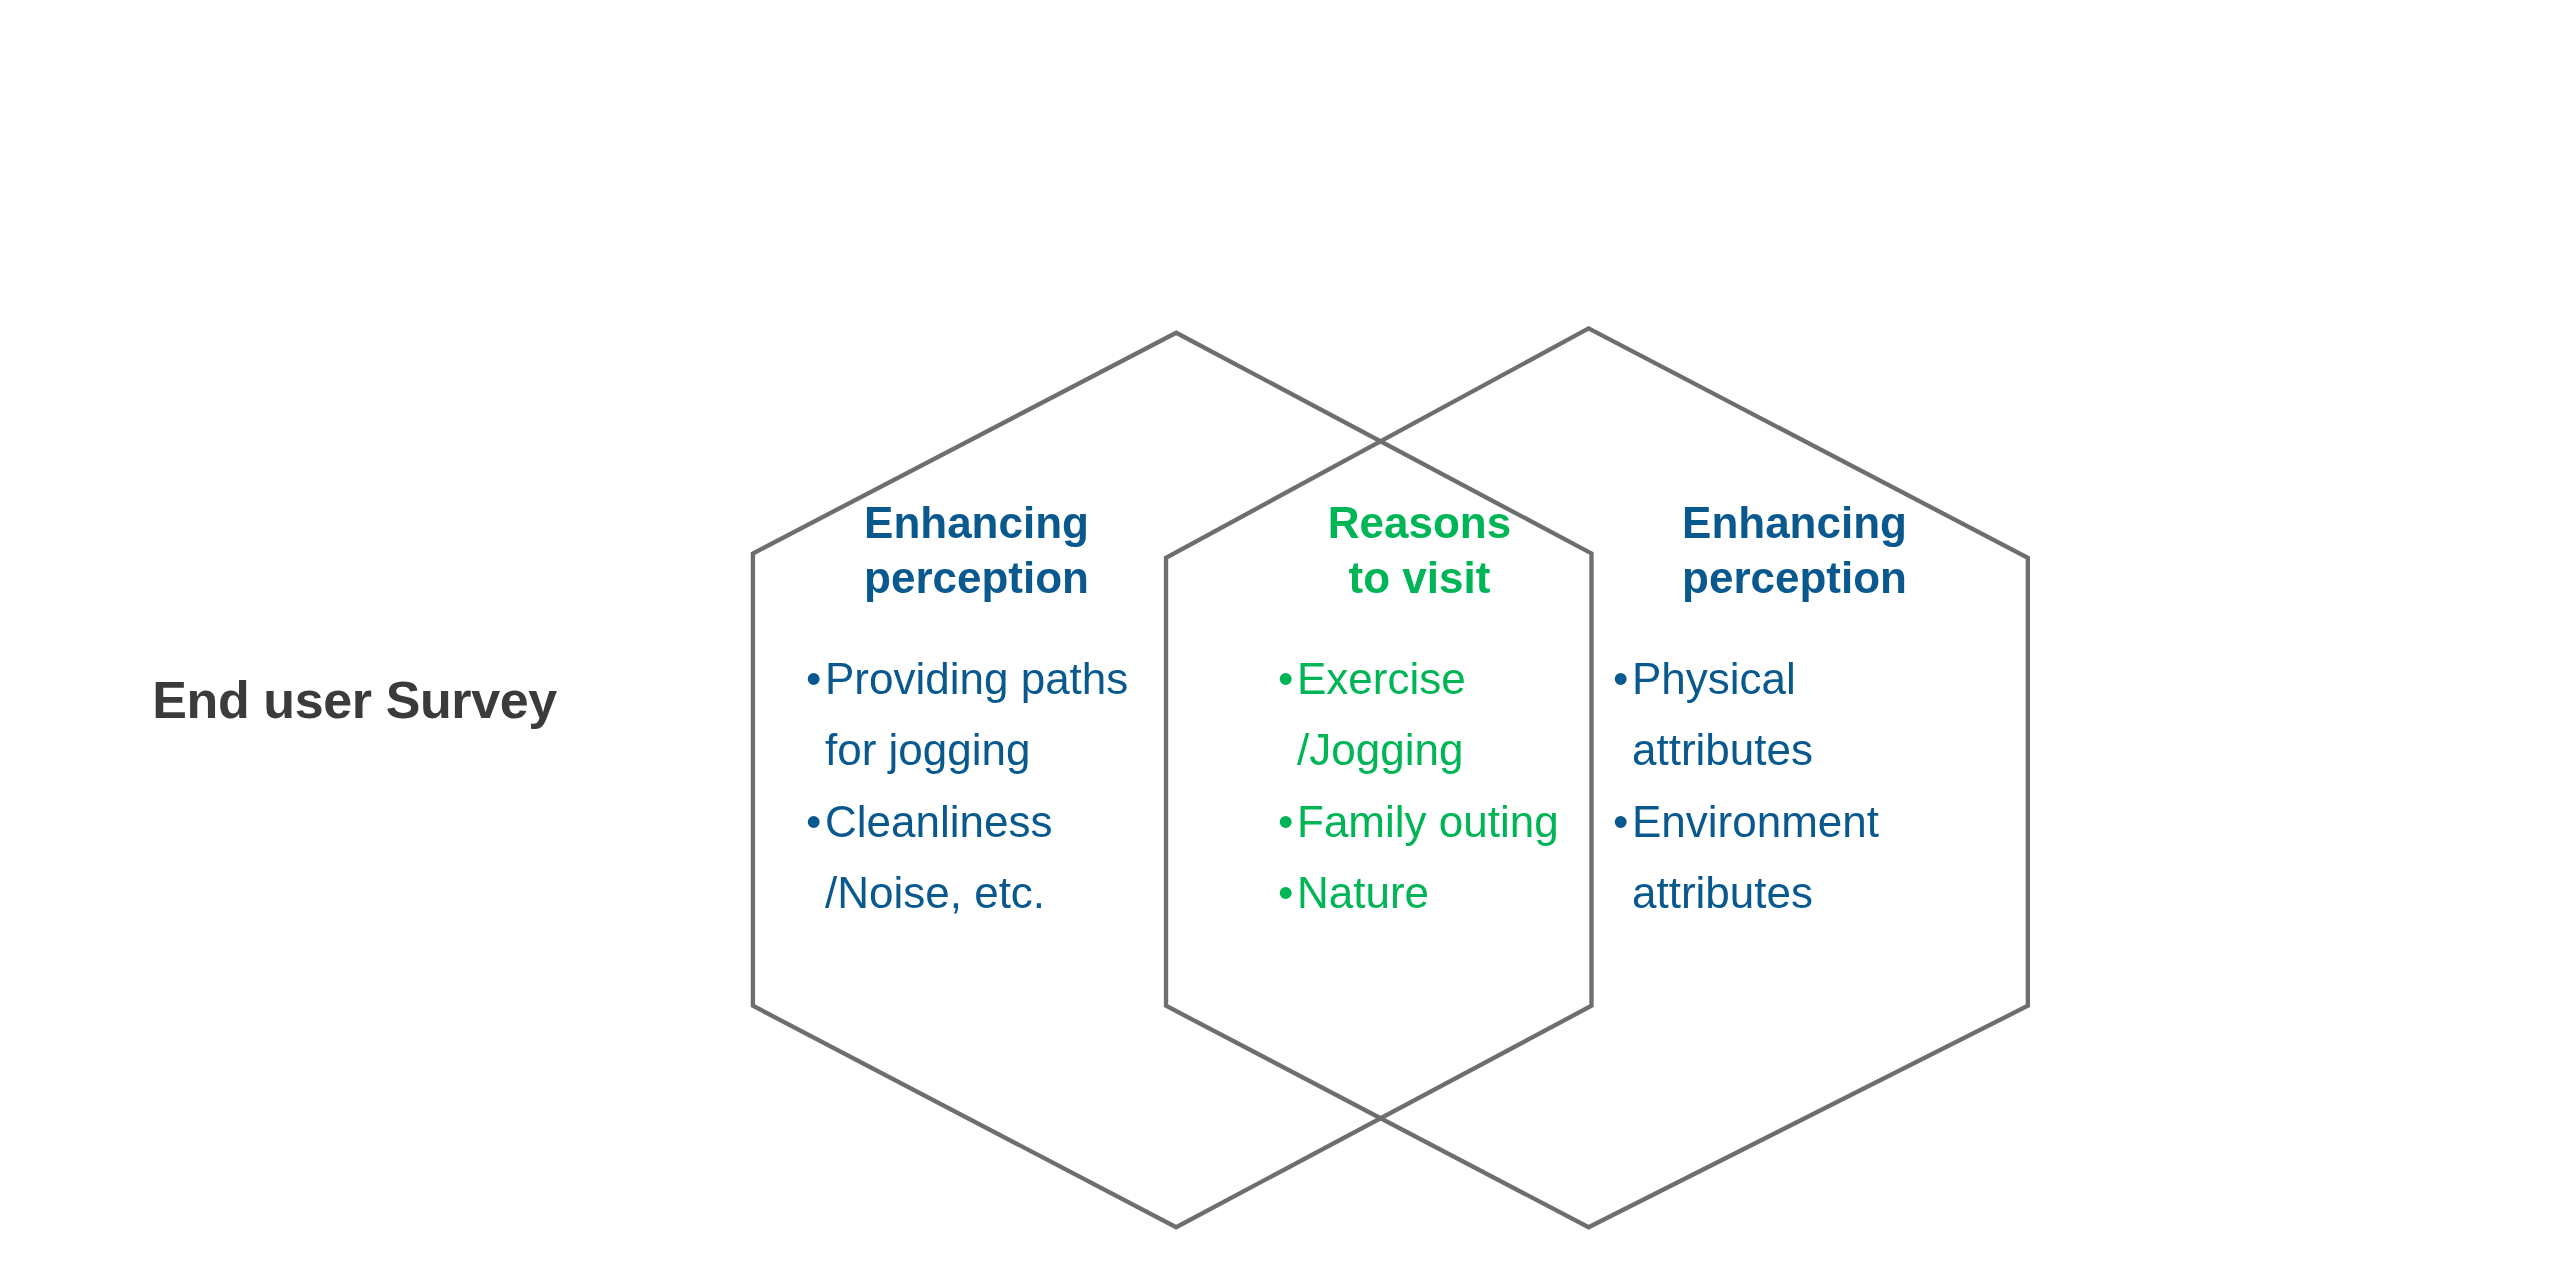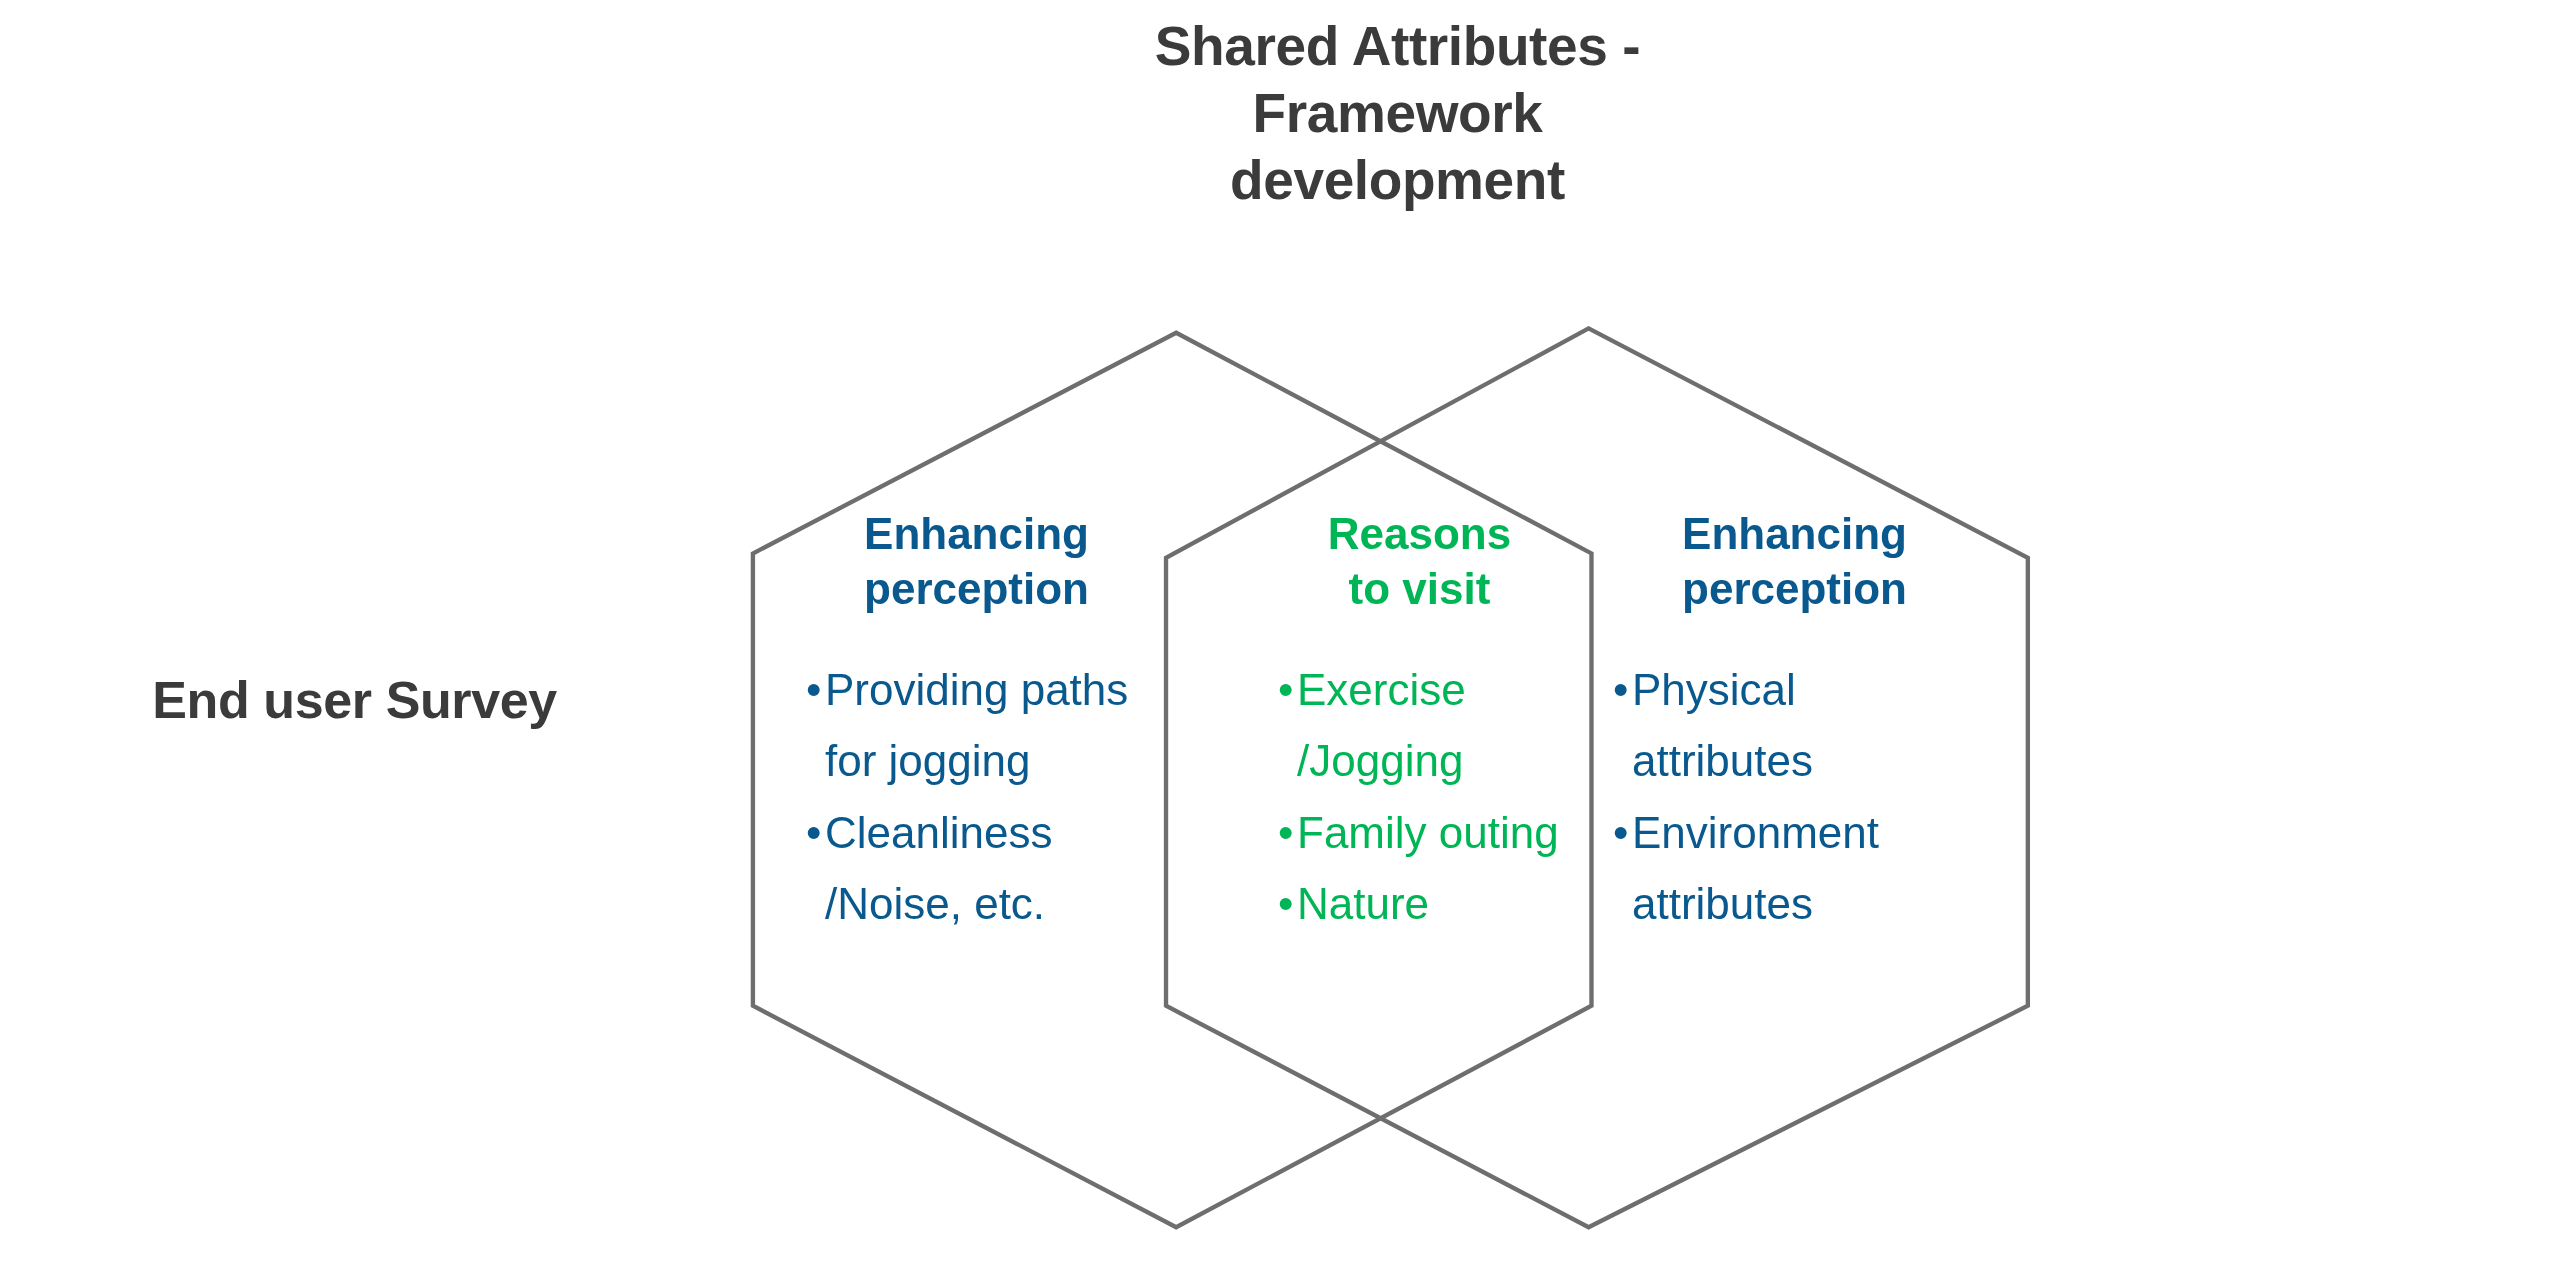--- a/index.html
+++ b/index.html
@@ -70,21 +70,20 @@
     position: absolute;
     box-sizing: border-box;
   }
   .hex-heading {
     font-family: "Liberation Sans", sans-serif;
     font-weight: bold;
     font-size: 44px;
     line-height: 1.25;
     text-align: center;
     white-space: pre-line;
-    margin-top: 11px;
   }
   .hex-list {
     list-style: none;
     margin: 0;
     padding: 0;
     font-family: "Liberation Sans", sans-serif;
     font-weight: normal;
     font-size: 44px;
     line-height: 1.62;
   }
@@ -136,23 +135,20 @@
 
 <div id="stage">
 
   <svg id="venn-svg" viewBox="0 0 3548 1739">
 
     <polygon points="1620,458 2192,762 2192,1385 1620,1690 1037,1385 1037,762" fill="none" stroke="#6e6e6e" stroke-width="6" stroke-linejoin="miter"></polygon>
 
     <polygon points="2188,452 2793,768 2793,1385 2188,1690 1606,1385 1606,768" fill="none" stroke="#6e6e6e" stroke-width="6" stroke-linejoin="miter"></polygon>
   </svg>
 
-  <div class="diagram-title">Shared Attributes -
-Framework
-development</div>
 
   <div class="side-label left">End user Survey</div>
 
 
   <div class="hex-content" id="col-left">
     <div class="hex-heading">Enhancing
 perception</div>
     <ul class="hex-list">
       <li>
         <span class="bullet-dot">•</span>

